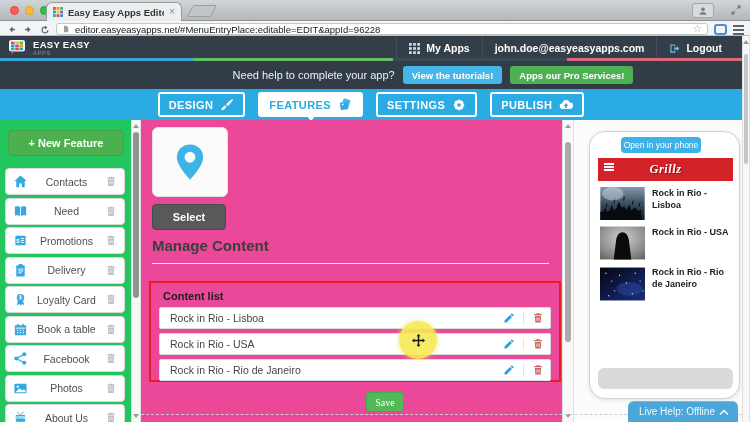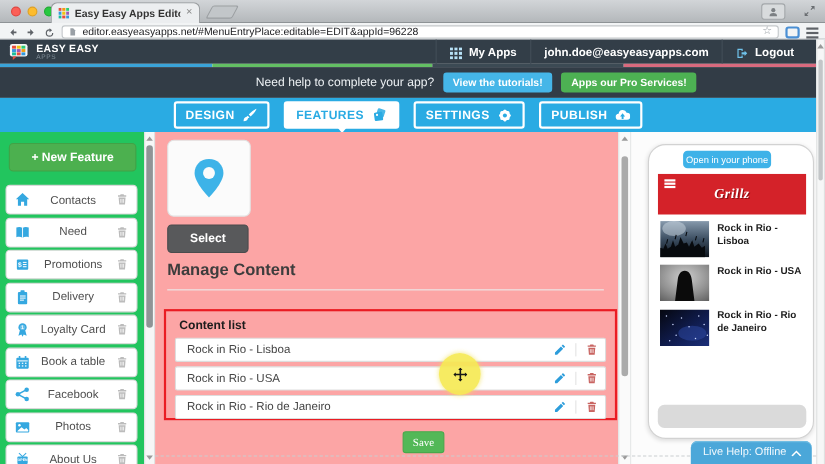--- a/index.html
+++ b/index.html
@@ -84,21 +84,21 @@
   .side-trash { width:12px; height:13px; color:#bcbcbc; flex:none; }
 
   .vscroll { position:absolute; background:#f6f7f7; border-left:1px solid #dfe1e1; border-right:1px solid #dfe1e1; }
   .vthumb { position:absolute; left:1px; right:1px; background:#8f9496; border-radius:3px; }
   .arr { position:absolute; left:50%; width:0; height:0; transform:translateX(-50%);
     border-left:3px solid transparent; border-right:3px solid transparent; }
   .arr-up { top:4px; border-bottom:4px solid #9a9a9a; }
   .arr-dn { bottom:4px; border-top:4px solid #9a9a9a; }
 
   
-  #main-panel { position:absolute; top:120px; bottom:0; left:141px; width:421px; background:#fca5a5; }
+  #main-panel { position:absolute; top:120px; bottom:0; left:141px; width:421px; background:#ec4899; }
   .pin-card { position:absolute; left:11px; top:7px; width:76px; height:70px; background:#fbfbfb;
     border:1px solid #e2e2e2; border-radius:6px; display:flex; align-items:center; justify-content:center; }
   .pin-card svg { width:42px; height:42px; }
   .select-btn { position:absolute; left:11px; top:84px; width:74px; height:26px; background:#58595b;
     border:1px solid #4a4b4d; border-radius:4px; color:#fff; font-size:11px; font-weight:bold; font-family:inherit; }
   .manage-heading { position:absolute; left:11px; top:117px; font-size:15px; font-weight:bold; color:#3d3d3d; }
   .heading-divider { position:absolute; left:11px; top:143px; width:397px; height:1px; background:#ebebeb; }
   .red-box { position:absolute; left:8px; top:161px; width:412px; height:101px; border:2px solid #ea1c23; }
   .cl-title { margin:7px 0 5px 12px; font-size:11px; font-weight:bold; color:#1d1d1d; }
   .rows { margin:0 8px; }
@@ -116,21 +116,21 @@
     border:1px solid #48a94c; border-radius:3px; color:#fff; font-size:10px; font-family:Liberation Serif, serif;margin-left:24px; }
   #dashed-line { position:absolute; top:414px; left:141px; right:8px; border-top:1px dashed #c9cdd0; z-index:1; }
 
   
   #phone-panel { position:absolute; top:120px; bottom:0; left:574px; right:8px; background:#fcfcfc; }
   .open-btn { position:absolute; left:47px; top:17px; width:80px; height:16px; background:#3eb2e8;
     border:none; border-radius:4px; color:#fff; font-size:8.5px; font-family:inherit; z-index:3; }
   .phone-frame { position:absolute; left:15px; top:11px; width:151px; height:268px; background:#fff;
     border:1px solid #d2d2d2; border-radius:16px; box-shadow:0 1px 4px rgba(0,0,0,.12); }
   .phone-screen { position:absolute; left:8px; top:26px; width:135px; height:211px; background:#fff; overflow:hidden; }
-  .phone-header { height:37px; background:#d42229; display:flex; align-items:center; justify-content:center; position:relative; }
+  .phone-header { height:23px; background:#d42229; display:flex; align-items:center; justify-content:center; position:relative; }
   .hamburger { position:absolute; left:6px; top:5px; width:10px; }
   .hamburger i { display:block; height:1.5px; background:#fff; margin-bottom:1.5px; }
   .app-title { font-family:"Liberation Serif",serif; font-style:italic; font-weight:bold; font-size:12.5px;
     color:#fff; letter-spacing:.5px; text-shadow:1px 1px 0 #8c1016; }
   .phone-item { display:flex; padding:6px 2px 0 2px; }
   .thumb { flex:none; width:45px; }
   .thumb svg { width:45px; display:block; }
   .item-title { margin-left:7px; padding-top:1px; font-size:9px; font-weight:bold; color:#1d1d1d; line-height:1.3; }
   .home-bar { position:absolute; left:8px; bottom:9px; width:135px; height:21px; background:#dadada; border-radius:6px; }
   .live-help { position:absolute; left:54px; top:281px; width:110px; height:21px; background:#4ba7d9;

